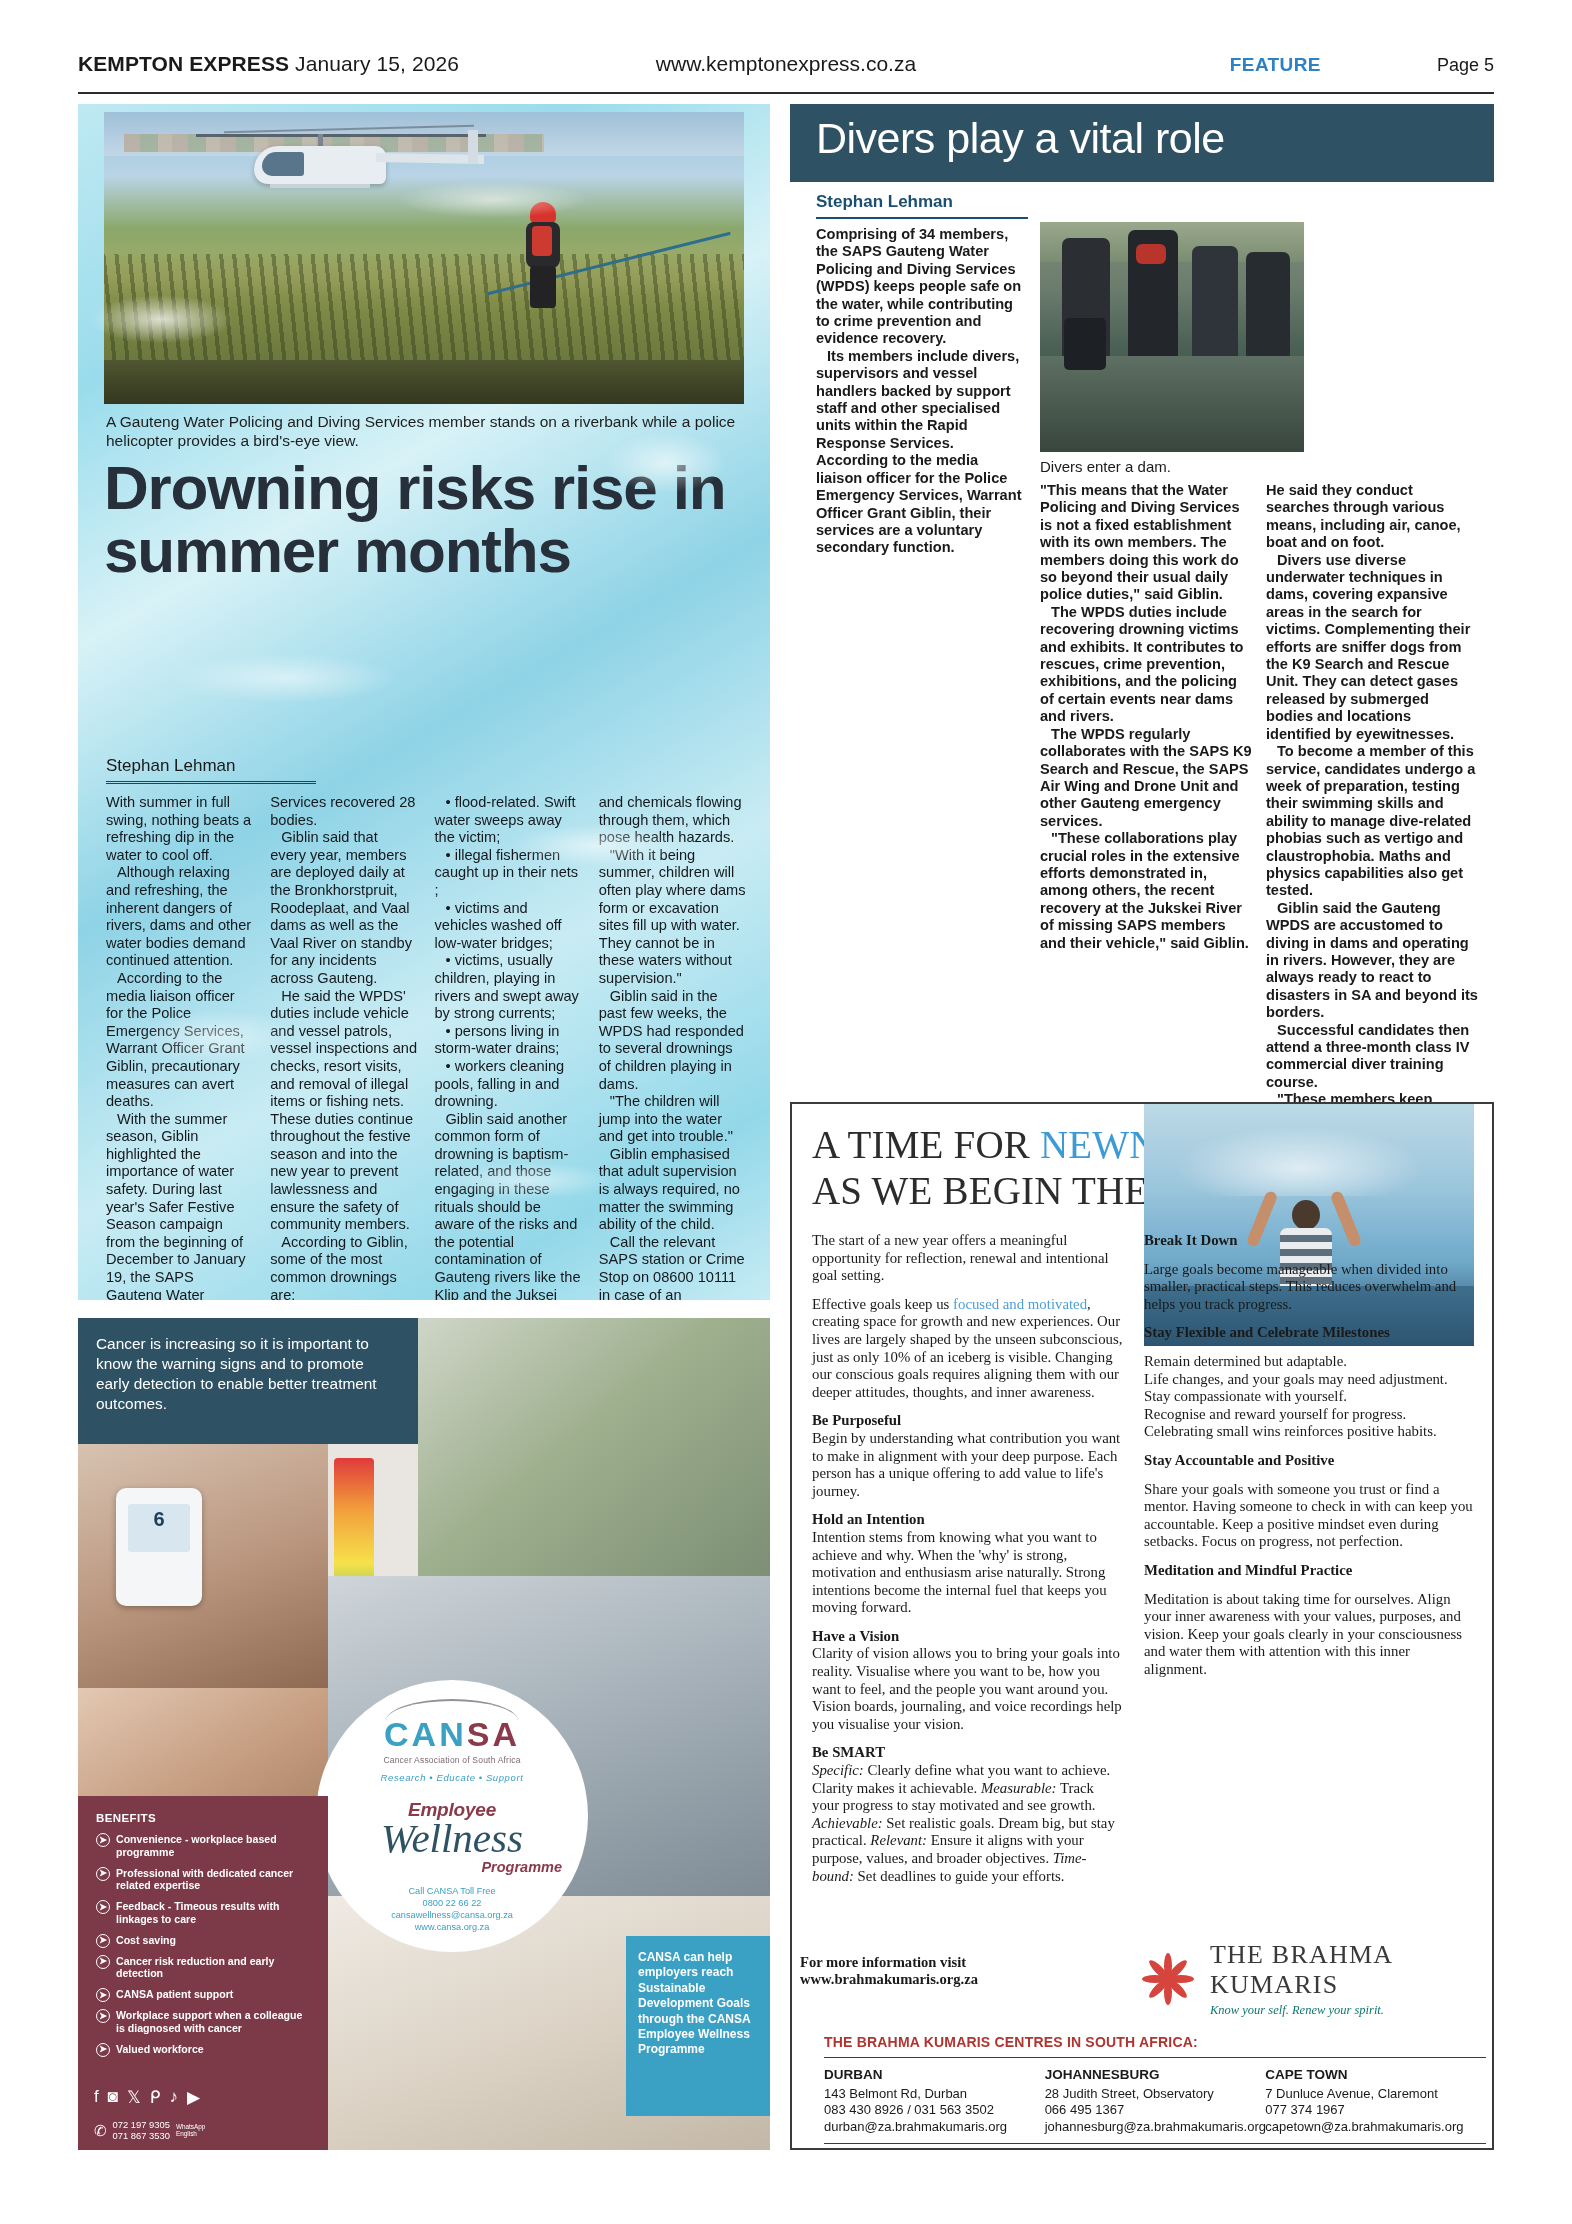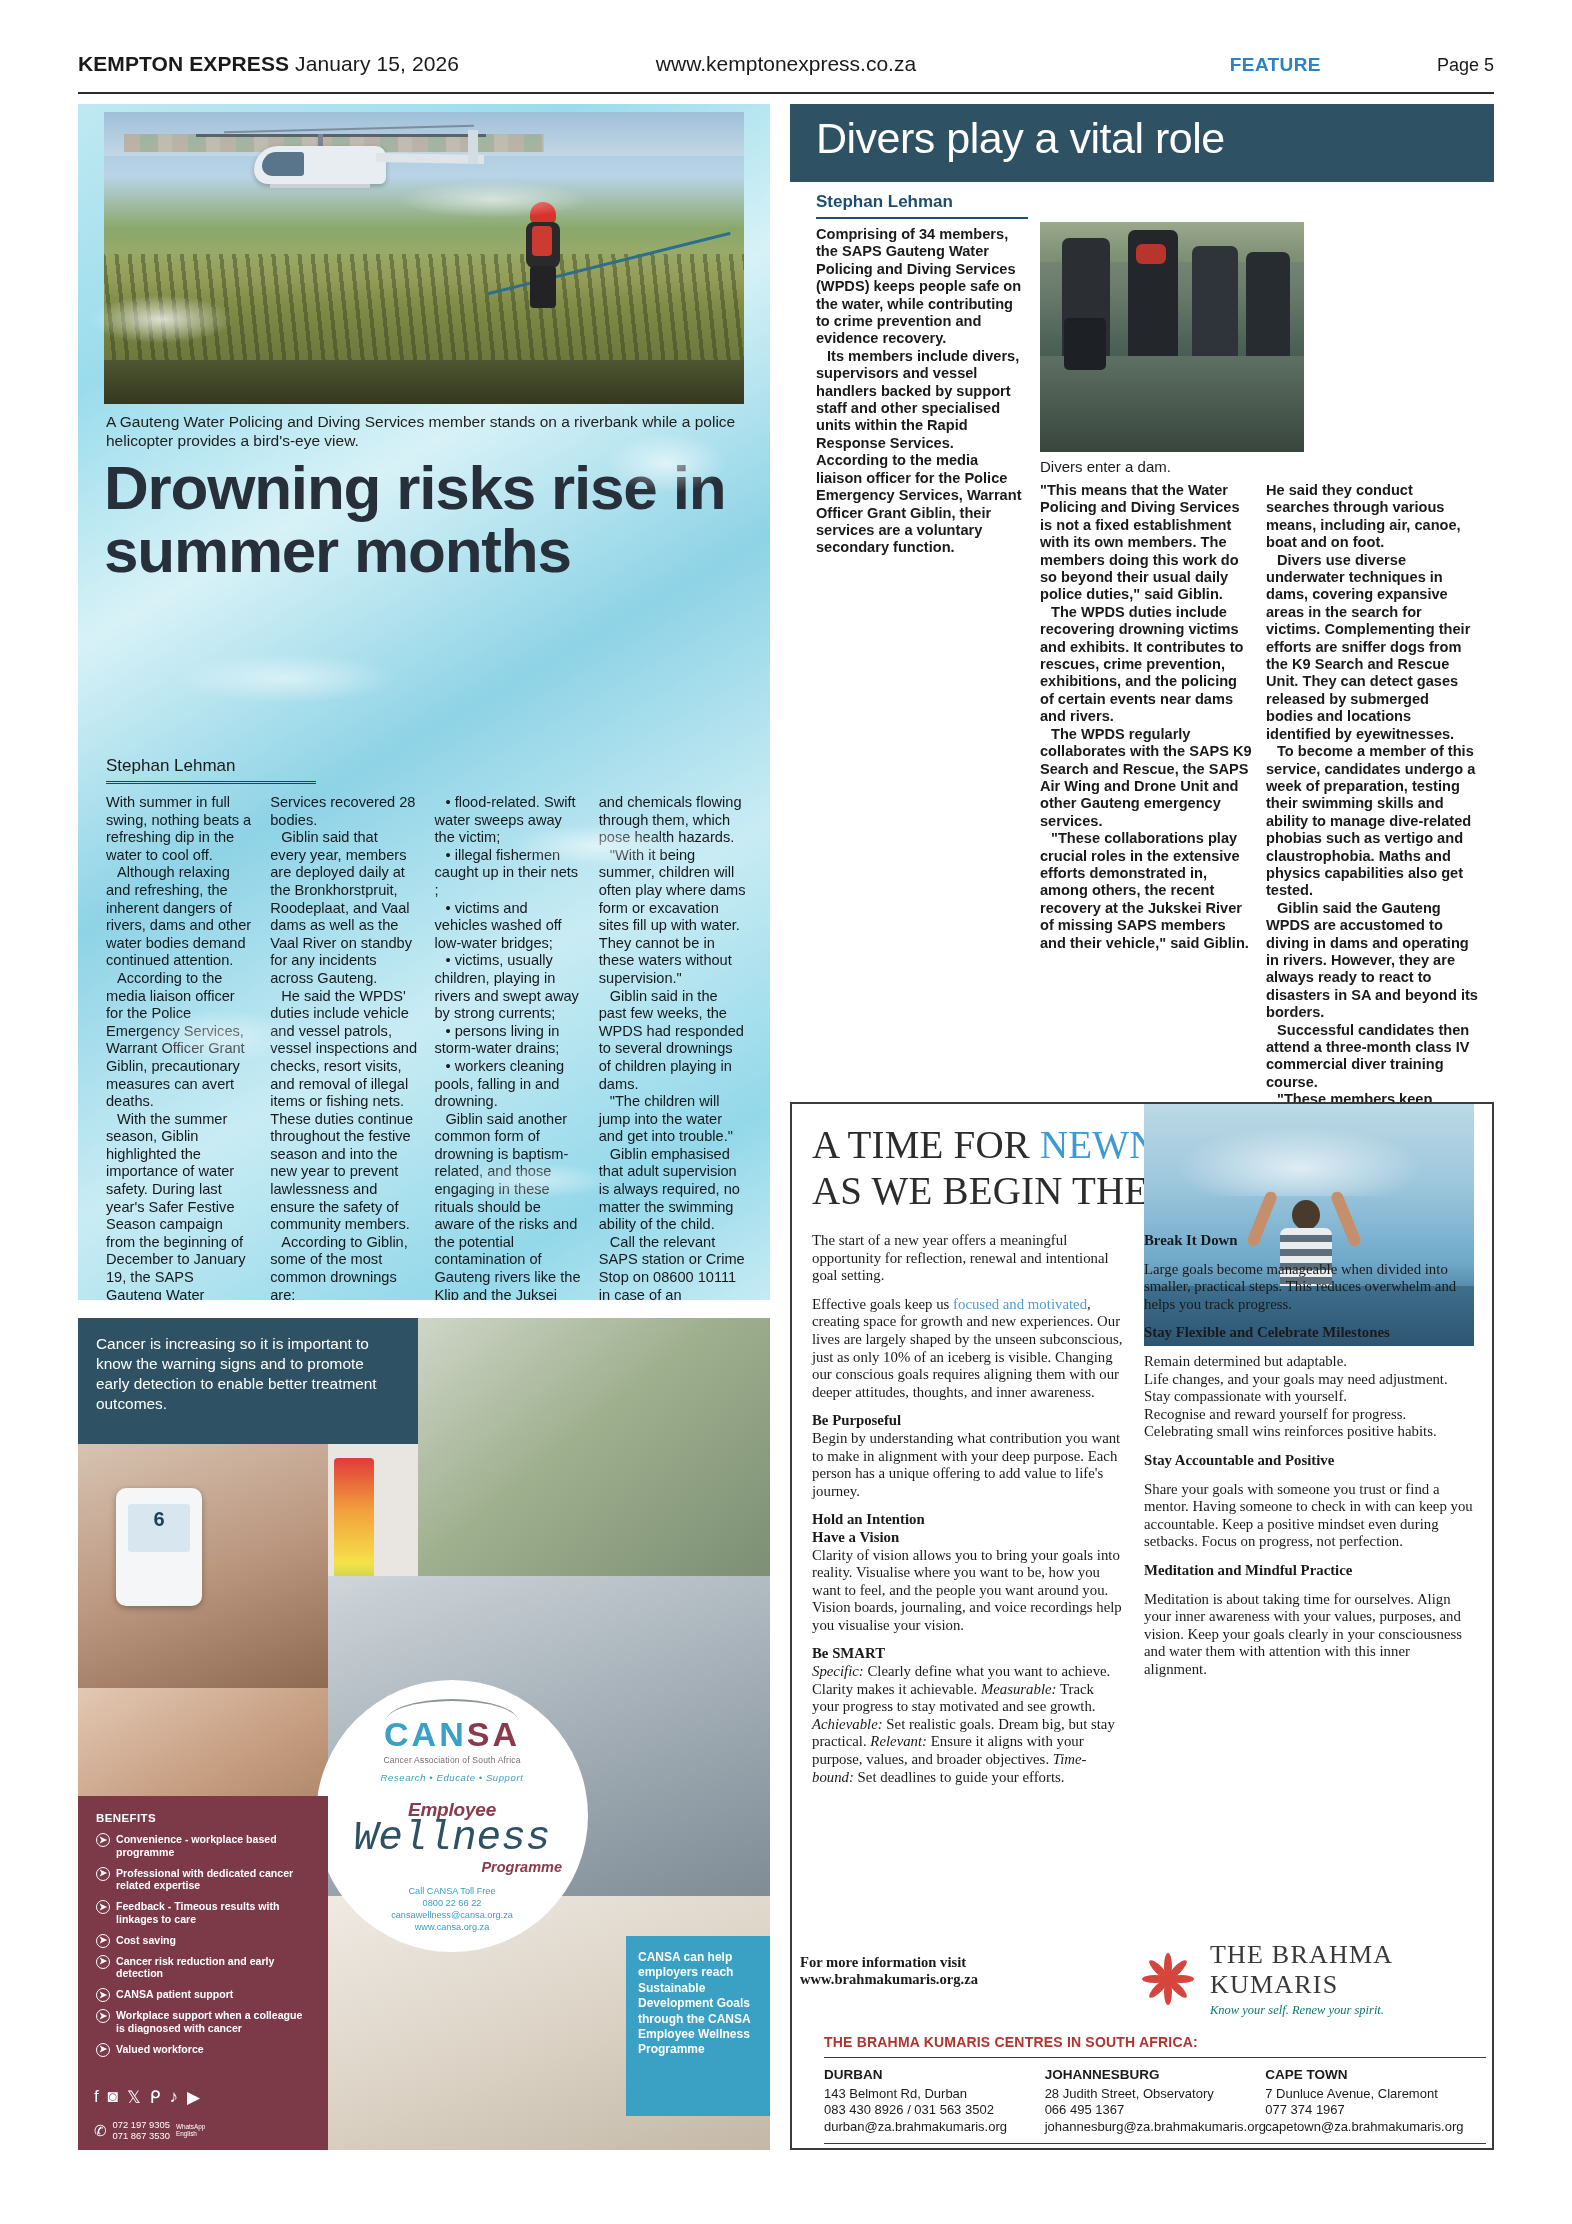--- a/index.html
+++ b/index.html
@@ -241,21 +241,21 @@
     background:#fff; border-radius:50%;
     display:flex; flex-direction:column; align-items:center; justify-content:center;
     text-align:center;
   }
   .cansa-logo{ font-size:34px; font-weight:700; color:#3aa0c4; letter-spacing:3px; position:relative; }
   .cansa-logo .sa{ color:#8a3a4a; }
   .cansa-logo-sub{ font-size:8.5px; color:#7b6a72; letter-spacing:.2px; margin-top:1px;}
   .cansa-swoosh{ width:132px; height:22px; border-top:2px solid #8d9398; border-radius:50%/100% 100% 0 0; margin-bottom:-6px;}
   .cansa-tag{ font-size:9.5px; color:#3aa0c4; font-style:italic; margin-top:7px; letter-spacing:.6px;}
   .cansa-emp{ font-size:19px; font-weight:700; font-style:italic; color:#8a3a4a; margin-top:16px; letter-spacing:-.2px;}
-  .cansa-well{ font-family:Liberation Mono, monospace; font-style:italic; font-size:41px; color:#2e5263; line-height:40px; margin-top:-3px;}
+  .cansa-well{ font-family:Liberation Serif, serif; font-style:italic; font-size:41px; color:#2e5263; line-height:40px; margin-top:-3px;}
   .cansa-prog{ font-size:14.5px; font-weight:700; font-style:italic; color:#8a3a4a; margin-top:1px; align-self:flex-end; margin-right:26px;}
   .cansa-contact{ font-size:9.2px; line-height:12px; color:#3aa0c4; margin-top:10px; }
 
   .cansa-benefits{
     position:absolute; left:0; top:478px; width:250px; height:354px;
     background:#7c3a49; color:#fff; padding:16px 14px 10px 18px;
   }
   .cansa-benefits h4{ font-size:11.5px; letter-spacing:.4px; margin-bottom:9px; }
   .cansa-benefits ul{ list-style:none; }
   .cansa-benefits li{
@@ -411,20 +411,21 @@
     </div>
 
     <div class="bk-body">
       <p>The start of a new year offers a meaningful opportunity for reflection, renewal and intentional goal setting.</p>
       <p><span>Effective goals keep us </span><span class="link">focused and motivated</span><span>, creating space for growth and new experiences. Our lives are largely shaped by the unseen subconscious, just as only 10% of an iceberg is visible. Changing our conscious goals requires aligning them with our deeper attitudes, thoughts, and inner awareness.</span></p>
 
       <p class="h">Be Purposeful</p>
       <p>Begin by understanding what contribution you want to make in alignment with your deep purpose. Each person has a unique offering to add value to life's journey.</p>
 
       <p class="h">Hold an Intention</p>
+      <p>Intention stems from knowing what you want to achieve and why. When the 'why' is strong, motivation and enthusiasm arise naturally. Strong intentions become the internal fuel that keeps you moving forward.</p>
 
       <p class="h">Have a Vision</p>
       <p>Clarity of vision allows you to bring your goals into reality. Visualise where you want to be, how you want to feel, and the people you want around you. Vision boards, journaling, and voice recordings help you visualise your vision.</p>
 
       <p class="h">Be SMART</p>
       <p>
         <em>Specific:</em><span> Clearly define what you want to achieve. Clarity makes it achievable.</span>
         <em>Measurable:</em><span> Track your progress to stay motivated and see growth.</span>
         <em>Achievable:</em><span> Set realistic goals. Dream big, but stay practical.</span>
         <em>Relevant:</em><span> Ensure it aligns with your purpose, values, and broader objectives.</span>

